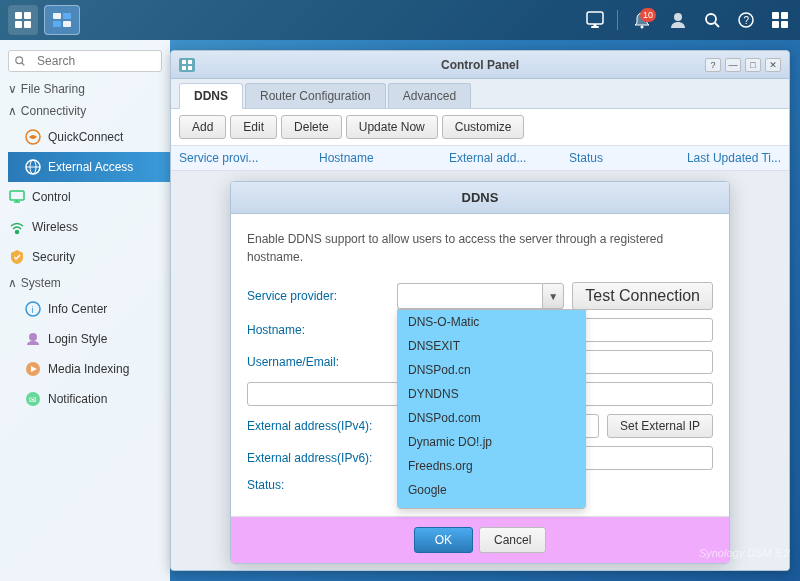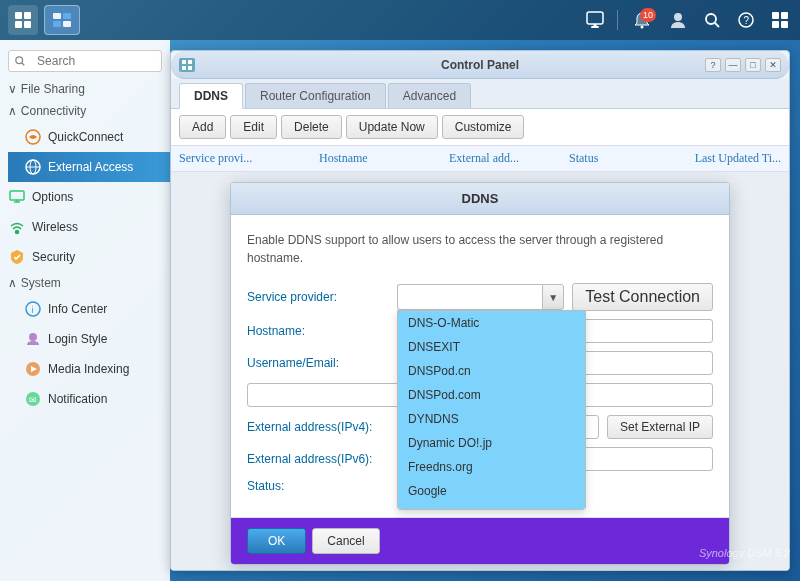--- a/index.html
+++ b/index.html
@@ -152,21 +152,20 @@
       overflow: hidden;
     }
     .cp-titlebar {
       background: linear-gradient(180deg, #dde8f4 0%, #c8d8ec 100%);
       height: 28px;
       display: flex;
       align-items: center;
       justify-content: space-between;
       padding: 0 8px;
       border-bottom: 1px solid #b0c4d8;
-      border-radius: 14px;
     }
     .cp-title {
       font-size: 12px;
       color: #444;
       font-weight: 600;
       position: absolute;
       left: 50%;
       transform: translateX(-50%);
     }
     .cp-titlebar-left { display: flex; align-items: center; gap: 4px; }
@@ -235,21 +234,20 @@
       color: #333;
     }
 
     
     .cp-table-header {
       background: #f0f6ff;
       display: flex;
       padding: 5px 8px;
       border-bottom: 1px solid #dde;
       font-size: 12px;
-      font-family: Liberation Serif, serif;
     }
     .th-col { color: #2a7ab8; font-weight: 500; }
     .th1 { width: 140px; }
     .th2 { width: 130px; }
     .th3 { width: 120px; }
     .th4 { width: 70px; }
     .th5 { flex: 1; text-align: right; }
 
     
     .cp-content {
@@ -392,24 +390,24 @@
       border: 1px solid #bbb;
       border-radius: 3px;
       font-size: 12px;
       cursor: pointer;
       color: #333;
     }
 
     .dialog-footer {
       padding: 10px 16px;
       display: flex;
-      justify-content: flex-start;
+      justify-content: center;
       gap: 6px;
       border-top: 1px solid #e0e0e0;
-      background: #6d28d9;
+      background: #f0abfc;
     }
     .btn-ok {
       padding: 5px 20px;
       background: linear-gradient(180deg, #4aabee, #2a7ab8);
       color: white;
       border: 1px solid #1a6aa8;
       border-radius: 3px;
       font-size: 12px;
       cursor: pointer;
     }
@@ -552,21 +550,21 @@
     </div>
 
     <div class="sidebar-item" style="padding-left:8px;">
       <span class="item-icon icon-network">
         <svg width="16" height="16" viewBox="0 0 16 16" fill="#2ecc71">
           <rect x="1" y="2" width="14" height="9" rx="1" fill="none" stroke="#2ecc71" stroke-width="1.5"></rect>
           <line x1="5" y1="13" x2="11" y2="13" stroke="#2ecc71" stroke-width="1.5"></line>
           <line x1="8" y1="11" x2="8" y2="13" stroke="#2ecc71" stroke-width="1.5"></line>
         </svg>
       </span>
-      <span>Options</span>
+      <span>Control</span>
     </div>
 
     <div class="sidebar-item" style="padding-left:8px;">
       <span class="item-icon icon-wireless">
         <svg width="16" height="16" viewBox="0 0 16 16" fill="none" stroke="#27ae60" stroke-width="1.5">
           <path d="M2 7 Q8 2 14 7"></path>
           <path d="M4 10 Q8 6 12 10"></path>
           <circle cx="8" cy="13" r="1.5" fill="#27ae60"></circle>
         </svg>
       </span>
@@ -682,22 +680,22 @@
               <span class="form-label">Service provider:</span>
               <div class="form-control-wrap">
                 <div class="select-wrap">
                   <div class="select-display"></div>
                   <div class="select-arrow-btn">▼</div>
 
                   <div class="dropdown-list" id="dropdown-list">
                   <div class="dropdown-item">DNS-O-Matic</div>
                       <div class="dropdown-item">DNSEXIT</div>
                       <div class="dropdown-item">DNSPod.cn</div>
+                      <div class="dropdown-item">DYNDNS</div>
                       <div class="dropdown-item">DNSPod.com</div>
-                      <div class="dropdown-item">DYNDNS</div>
                       <div class="dropdown-item">Dynamic DO!.jp</div>
                       <div class="dropdown-item">Freedns.org</div>
                       <div class="dropdown-item">Google</div>
                       <div class="dropdown-item">Joker.com</div>
                     </div>
                 </div>
               </div>
               <button class="test-conn-btn">Test Connection</button>
             </div>
 

